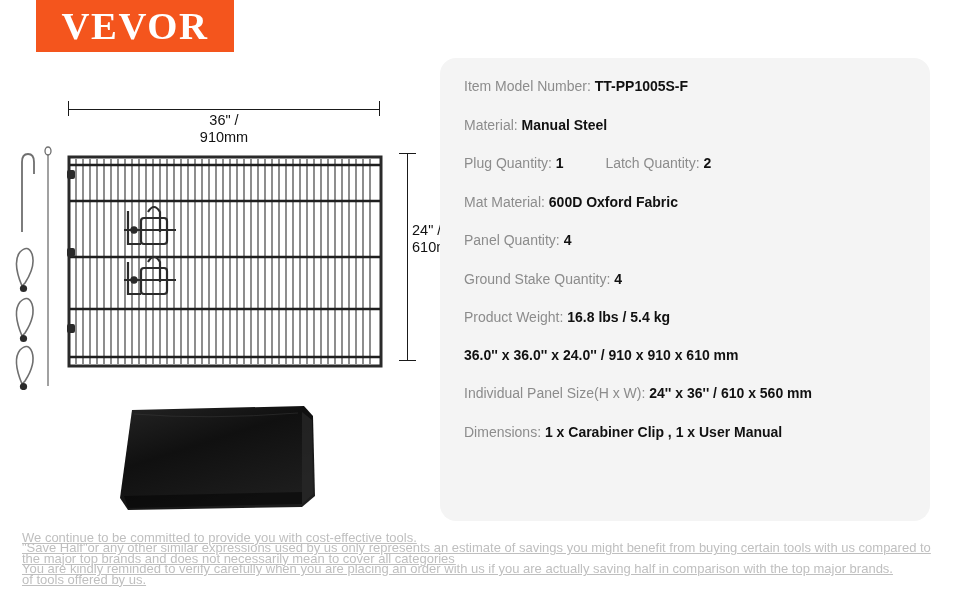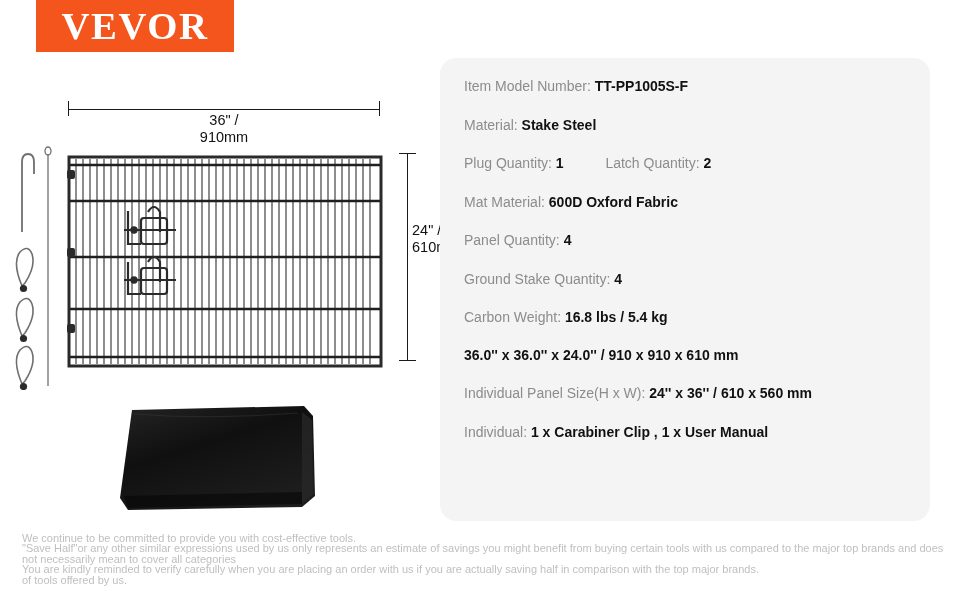--- a/index.html
+++ b/index.html
@@ -193,23 +193,24 @@
     display: block;
     margin-top: 2px;
   }
 
   
   #footer-disclaimer {
     position: absolute;
     left: 22px;
     top: 533px;
     width: 930px;
-    font-size: 11px;
+    font-size: 13px;
     line-height: 10.4px;
     color: #bfbfbf;
+    text-decoration: underline;
   }
   #footer-disclaimer p {
     margin: 0;
   }
 </style>
 </head>
 <body>
 
 <div id="brand-logo">
   <span class="wordmark">VEVOR</span>
@@ -365,21 +366,21 @@
 
 <div id="spec-panel">
 
   <div class="spec-row">
     <span>Item Model Number:</span>
     <span class="val">TT-PP1005S-F</span>
   </div>
 
   <div class="spec-row">
     <span>Material:</span>
-    <span class="val">Stake Steel</span>
+    <span class="val">Manual Steel</span>
   </div>
 
   <div class="spec-row two-col">
     <span>Plug Quantity:</span>
     <span class="val">1</span>
     <span class="gap"></span>
     <span>Latch Quantity:</span>
     <span class="val">2</span>
   </div>
 
@@ -393,35 +394,35 @@
     <span class="val">4</span>
   </div>
 
   <div class="spec-row">
     <span>Ground Stake Quantity:</span>
     <span class="val">4</span>
   </div>
 
 
   <div class="spec-row">
-    <span>Carbon Weight:</span>
+    <span>Product Weight:</span>
     <span class="val">16.8 lbs / 5.4 kg</span>
   </div>
 
   <div class="spec-row stacked">
     <span class="val">36.0'' x 36.0'' x 24.0'' / 910 x 910 x 610 mm</span>
   </div>
 
   <div class="spec-row">
     <span>Individual Panel Size(H x W):</span>
     <span class="val">24'' x 36'' / 610 x 560 mm</span>
   </div>
 
   <div class="spec-row">
-    <span>Individual:</span>
+    <span>Dimensions:</span>
     <span class="val">1 x Carabiner Clip , 1 x User Manual</span>
   </div>
 </div>
 
 <div id="footer-disclaimer">
   <p>We continue to be committed to provide you with cost-effective tools.</p>
   <p>"Save Half"or any other similar expressions used by us only represents an estimate of savings you might benefit from buying certain tools with us compared to the major top brands and does not necessarily mean to cover all categories</p>
   <p>You are kindly reminded to verify carefully when you are placing an order with us if you are actually saving half in comparison with the top major brands.</p>
   <p>of tools offered by us.</p>
 </div>

